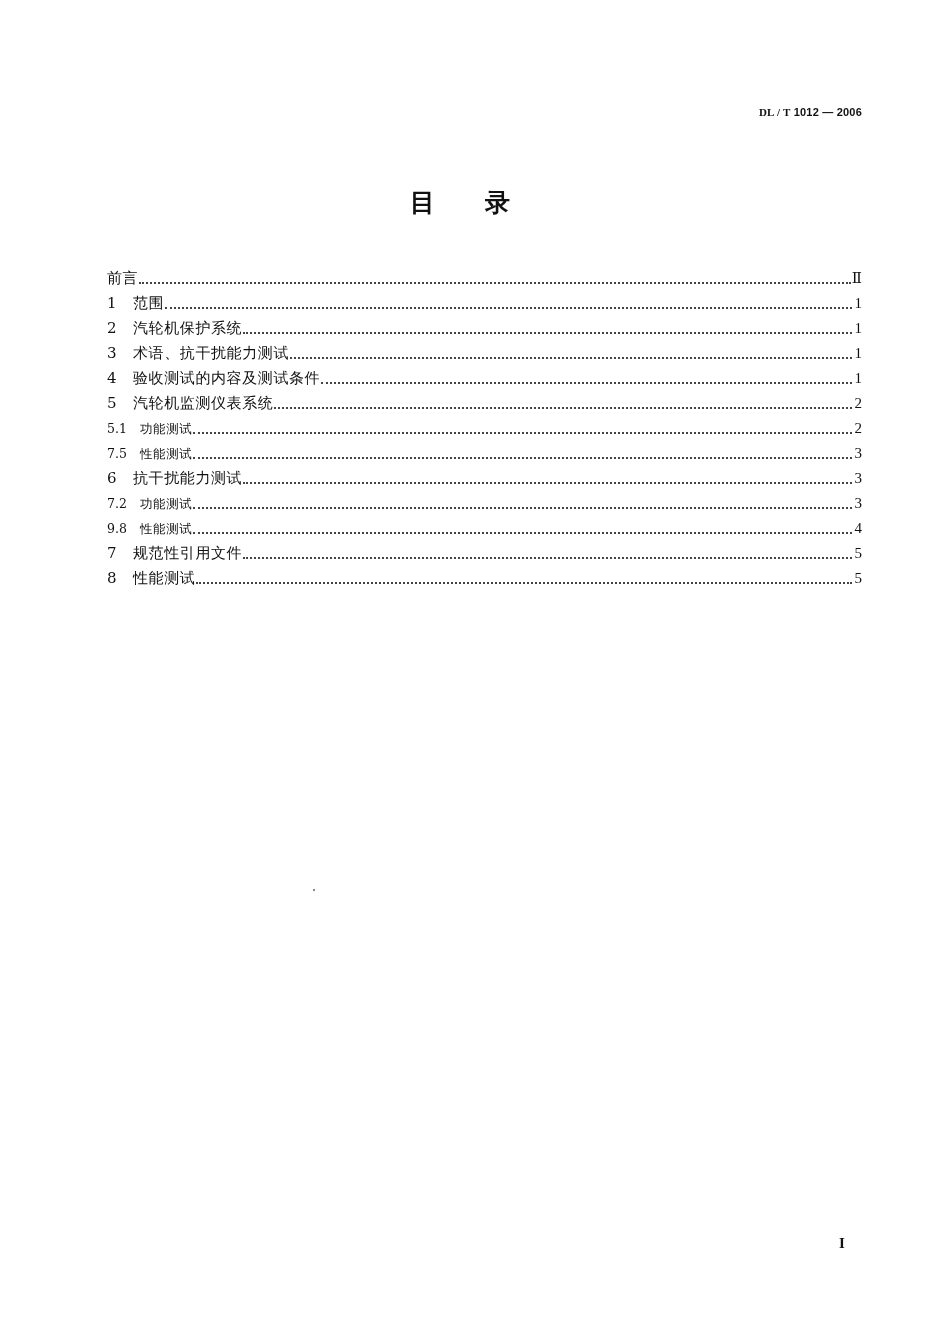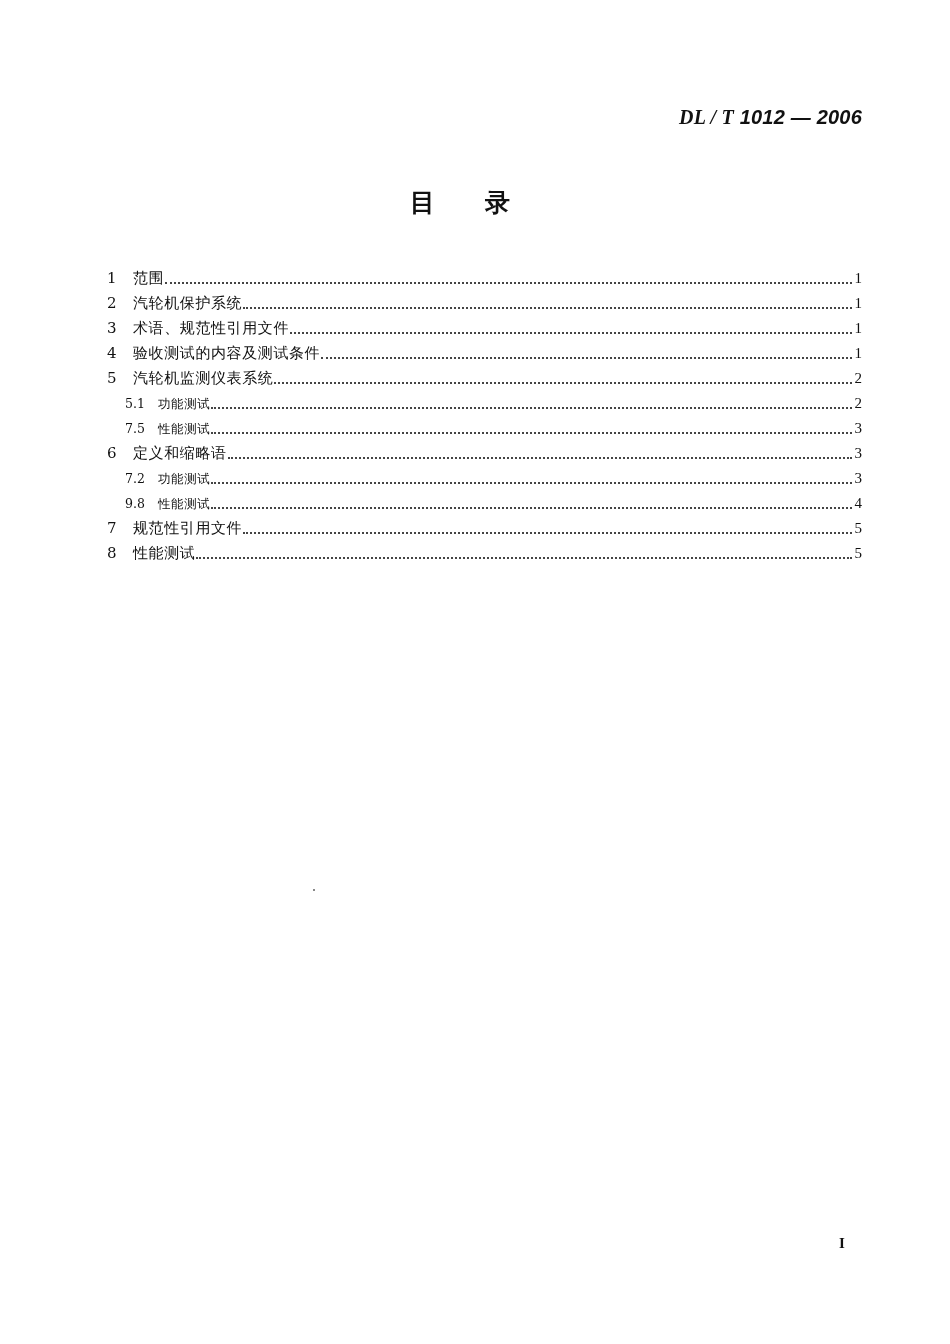--- a/index.html
+++ b/index.html
@@ -13,24 +13,23 @@
     position: relative;
     overflow: hidden;
     font-family: "DejaVu Serif", "Liberation Serif", serif;
     color: #111111;
   }
   .std-code {
     position: absolute;
     top: 106px;
     right: 88px;
     font-family: "Liberation Sans", "DejaVu Sans", sans-serif;
-    font-size: 20px;
+    font-size: 11px;
     font-weight: bold;
     letter-spacing: 0.2px;
-    font-style: italic;
   }
   .std-code .prefix {
     font-family: "Liberation Serif", "DejaVu Serif", serif;
     font-weight: bold;
   }
   .toc-title {
     position: absolute;
     top: 186px;
     left: 0;
     width: 970px;
@@ -58,21 +57,21 @@
     white-space: nowrap;
   }
   .toc-row.sub {
     font-size: 12.5px;
   }
   .toc-num {
     display: inline-block;
     flex: 0 0 auto;
   }
   .toc-row.main .toc-num { width: 26px; }
-  .toc-row.sub .toc-num { width: 33px; margin-left: 18px; }
+  .toc-row.sub .toc-num { width: 33px; }
   .toc-row.nonum .toc-num { width: 0; }
   .toc-label {
     flex: 0 0 auto;
     letter-spacing: 0.6px;
   }
   .toc-leader {
     flex: 1 1 auto;
     overflow: hidden;
     margin: 0 1px;
     position: relative;
@@ -109,35 +108,41 @@
 <body>
 
 <div class="std-code">
   <span class="prefix">DL / T</span>
   <span>1012 — 2006</span>
 </div>
 
 <div class="toc-title">目录</div>
 
 <ul class="toc-list">
+  <li class="toc-row main nonum">
+    <span class="toc-num"></span>
+    <span class="toc-label">前言</span>
+    <span class="toc-leader"></span>
+    <span class="toc-page">Ⅱ</span>
+  </li>
   <li class="toc-row main">
     <span class="toc-num">1</span>
     <span class="toc-label">范围</span>
     <span class="toc-leader"></span>
     <span class="toc-page">1</span>
   </li>
   <li class="toc-row main">
     <span class="toc-num">2</span>
     <span class="toc-label">汽轮机保护系统</span>
     <span class="toc-leader"></span>
     <span class="toc-page">1</span>
   </li>
   <li class="toc-row main">
     <span class="toc-num">3</span>
-    <span class="toc-label">术语、规范性引用文件</span>
+    <span class="toc-label">术语、抗干扰能力测试</span>
     <span class="toc-leader"></span>
     <span class="toc-page">1</span>
   </li>
   <li class="toc-row main">
     <span class="toc-num">4</span>
     <span class="toc-label">验收测试的内容及测试条件</span>
     <span class="toc-leader"></span>
     <span class="toc-page">1</span>
   </li>
   <li class="toc-row main">
@@ -153,21 +158,21 @@
     <span class="toc-page">2</span>
   </li>
   <li class="toc-row sub">
     <span class="toc-num">7.5</span>
     <span class="toc-label">性能测试</span>
     <span class="toc-leader"></span>
     <span class="toc-page">3</span>
   </li>
   <li class="toc-row main">
     <span class="toc-num">6</span>
-    <span class="toc-label">定义和缩略语</span>
+    <span class="toc-label">抗干扰能力测试</span>
     <span class="toc-leader"></span>
     <span class="toc-page">3</span>
   </li>
   <li class="toc-row sub">
     <span class="toc-num">7.2</span>
     <span class="toc-label">功能测试</span>
     <span class="toc-leader"></span>
     <span class="toc-page">3</span>
   </li>
   <li class="toc-row sub">

